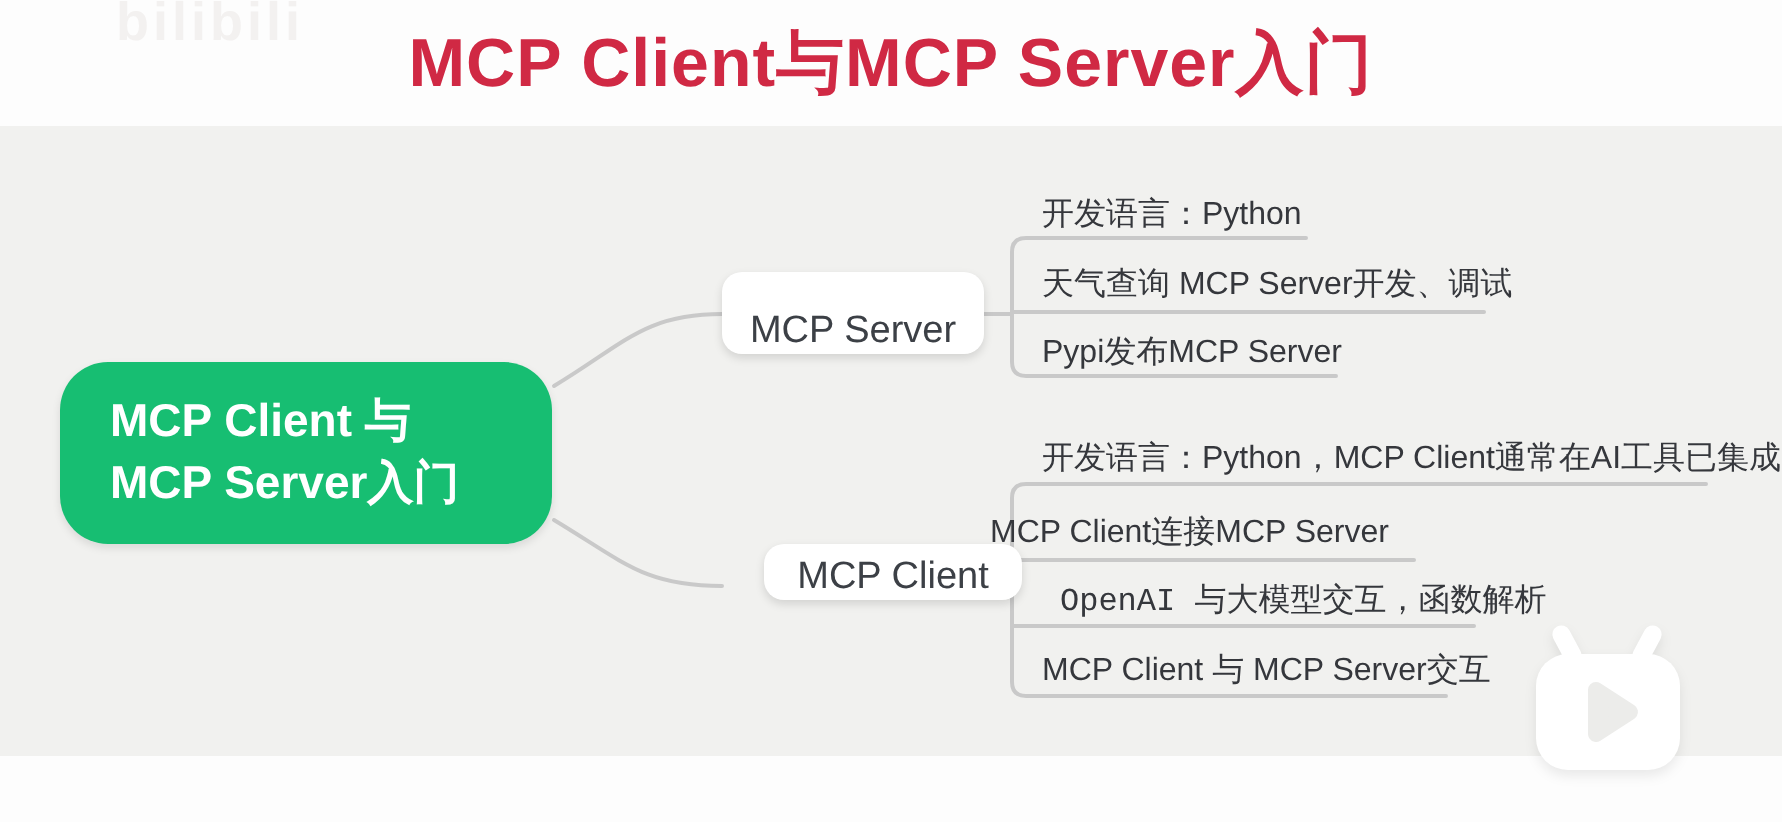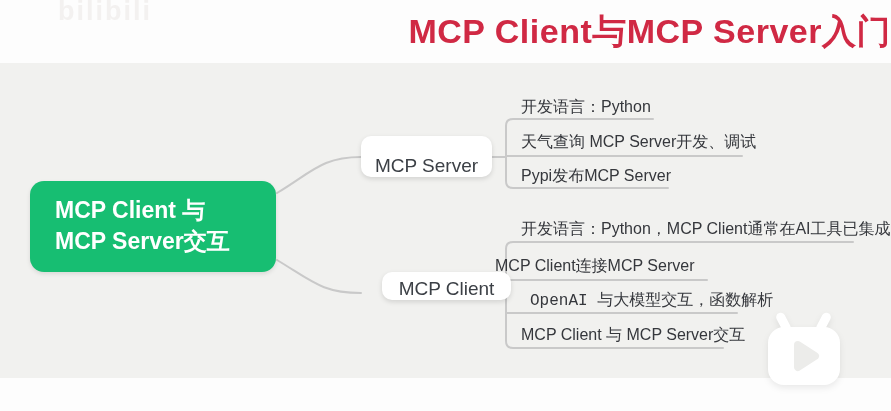--- a/index.html
+++ b/index.html
@@ -21,33 +21,33 @@
     background: #fdfdfd;
   }
   .watermark {
     position: absolute; left: 58px; top: -4px;
     font-size: 27px; font-weight: bold; letter-spacing: 2px;
     color: #f3f1f0;
     user-select: none;
   }
   .page-title {
     position: absolute; left: 0; top: 9px; width: 891px;
-    text-align: right;
+    text-align: center;
     font-size: 34px; font-weight: bold;
     color: #d02944;
     letter-spacing: 0.5px;
   }
 
   svg.links { position: absolute; left: 0; top: 0; }
 
   .node-root {
     position: absolute; left: 30px; top: 181px;
     width: 246px; height: 91px;
     background: #17be72;
-    border-radius: 14px;
+    border-radius: 24px;
     color: #ffffff;
     font-size: 23px; font-weight: 600;
     line-height: 31px;
     padding: 14px 0 0 25px;
     box-shadow: 0 2px 4px rgba(0,0,0,0.10);
   }
   .node-branch {
     position: absolute;
     background: #ffffff;
     border-radius: 10px;
@@ -105,21 +105,21 @@
       <path d="M 490 293 H 506"></path>
 
       <path d="M 853 242 H 513 Q 506 242 506 249 V 341 Q 506 348 513 348 H 723"></path>
       <path d="M 506 280 H 707"></path>
       <path d="M 506 313 H 737"></path>
     </g>
   </svg>
 
   <div class="node-root">
     <div>MCP Client 与</div>
-    <div>MCP Server交互</div>
+    <div>MCP Server入门</div>
   </div>
 
   <div class="node-branch branch-server">
     <span>MCP Server</span>
   </div>
   <div class="node-branch branch-client">
     <span>MCP Client</span>
   </div>
 
   <div class="leaf s-l1">开发语言：Python</div>

